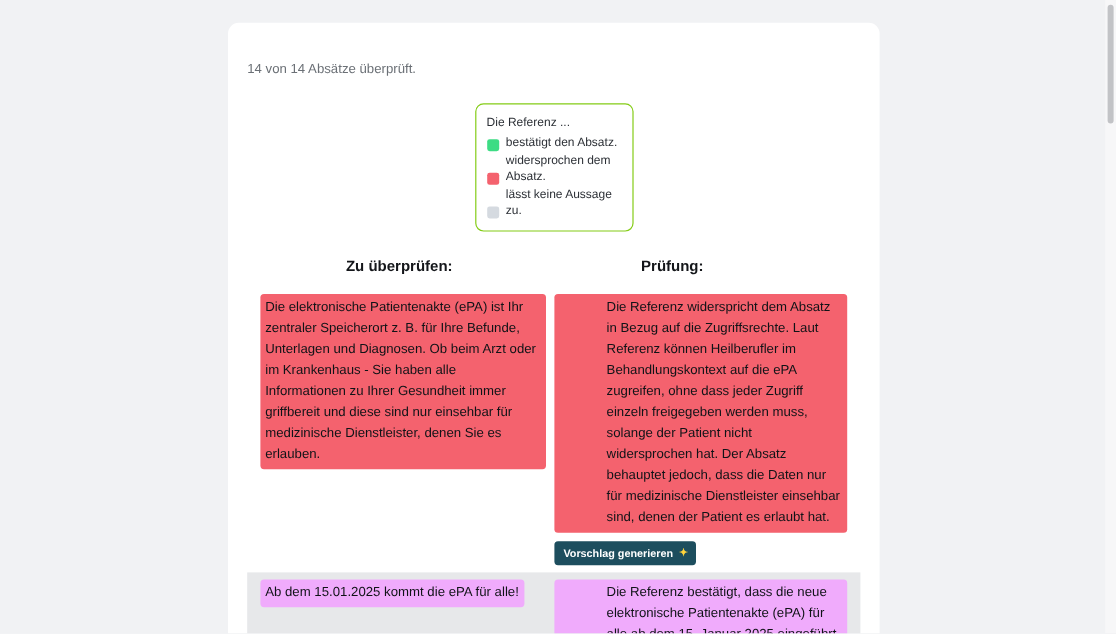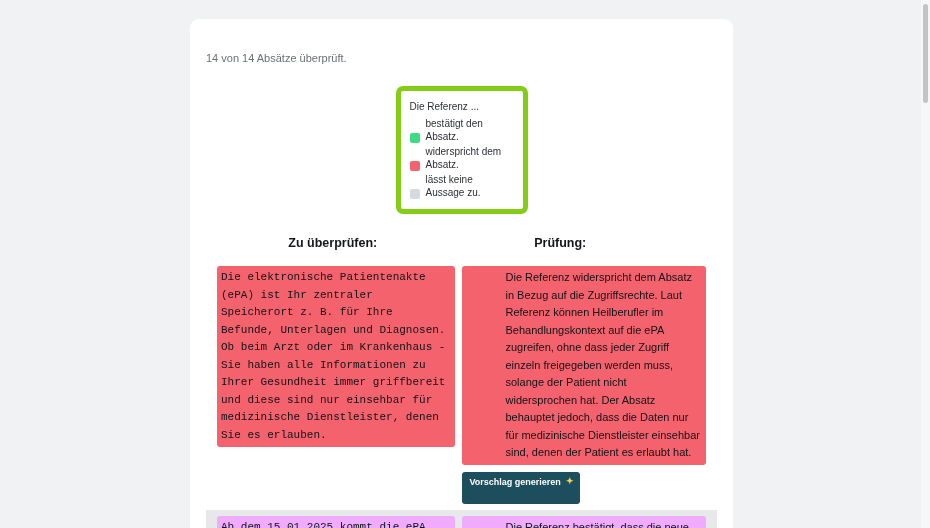--- a/index.html
+++ b/index.html
@@ -45,21 +45,21 @@
     font-size: 11px;
     color: #6b7076;
   }
   #legend-wrap {
     display: flex;
     justify-content: center;
     margin-top: 22px;
   }
   #legend {
     width: 132px;
-    border: 5px solid #84cc16;
+    border: 1px solid #84cc16;
     border-radius: 7px;
     background: #ffffff;
     padding: 9px 10px 10px 9px;
     box-sizing: border-box;
   }
   .legend-title {
     font-size: 10px;
     color: #2c3036;
     margin-bottom: 4px;
     line-height: 13px;
@@ -101,21 +101,21 @@
   .row {
     display: flex;
     padding: 6px 11px 6px 11px;
     align-items: flex-start;
   }
   .row.shaded { background: #e7e8ea; }
   .cell {
     width: 50%;
     box-sizing: border-box;
   }
-  .cell.left { padding-right: 7px; font-family: Liberation Mono, monospace; }
+  .cell.left { padding-right: 7px; }
   .cell.right { padding-left: 0px; }
   .chunk {
     display: inline-block;
     font-size: 11px;
     line-height: 17.5px;
     color: #101317;
     padding: 3px 5px 3px 4px;
     border-radius: 3px;
     box-sizing: border-box;
   }
@@ -124,21 +124,21 @@
   .chunk.confirm { background: #f0abfc; }
   #gen-btn {
     display: inline-flex;
     align-items: center;
     gap: 5px;
     margin-top: 7px;
     background: #1d4e5e;
     color: #ffffff;
     font-size: 9px;
     font-weight: bold;
-    padding: 5px 7px 17px 8px;
+    padding: 5px 7px 5px 8px;
     border: none;
     border-radius: 3px;
     cursor: pointer;
     font-family: "Liberation Sans", sans-serif;
   }
   .sparkle {
     color: #ffd43b;
     font-size: 9px;
     line-height: 9px;
   }
@@ -175,21 +175,21 @@
         <div id="legend">
           <div class="legend-title">Die Referenz ...</div>
 
           <div class="legend-row">
             <span class="legend-swatch" style="background:#3ddc84"></span>
             <span class="legend-label">bestätigt den Absatz.</span>
           </div>
 
           <div class="legend-row">
             <span class="legend-swatch" style="background:#f4626e"></span>
-            <span class="legend-label">widerspricht dem Absatz.</span>
+            <span class="legend-label">widersprochen dem Absatz.</span>
           </div>
 
           <div class="legend-row">
             <span class="legend-swatch" style="background:#d5dae0"></span>
             <span class="legend-label">lässt keine Aussage zu.</span>
           </div>
         </div>
       </div>
 
       <div id="columns">

